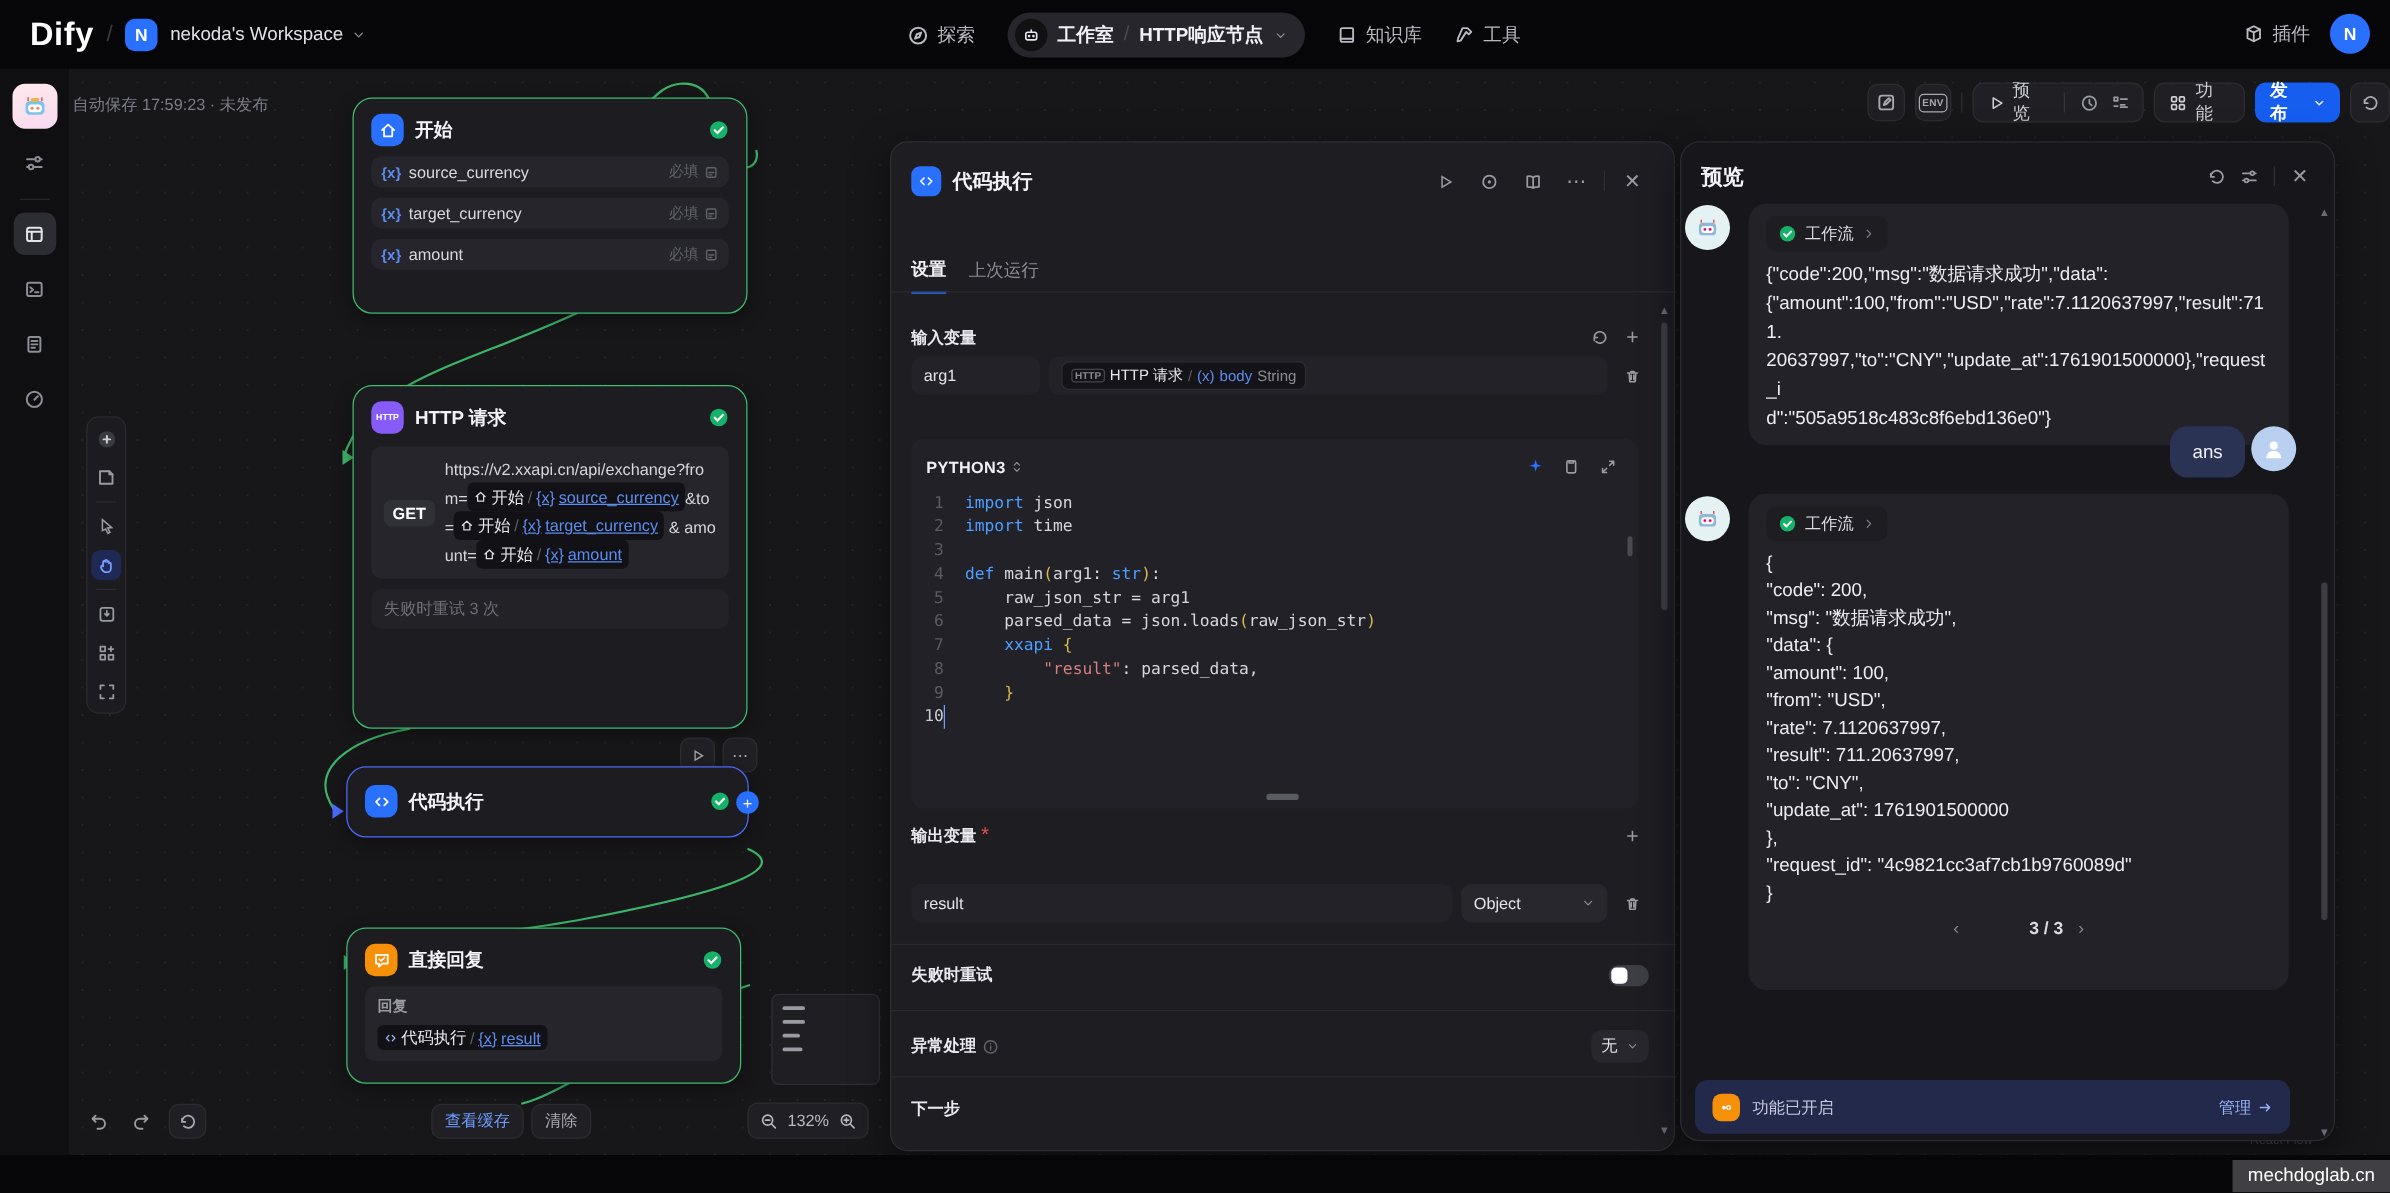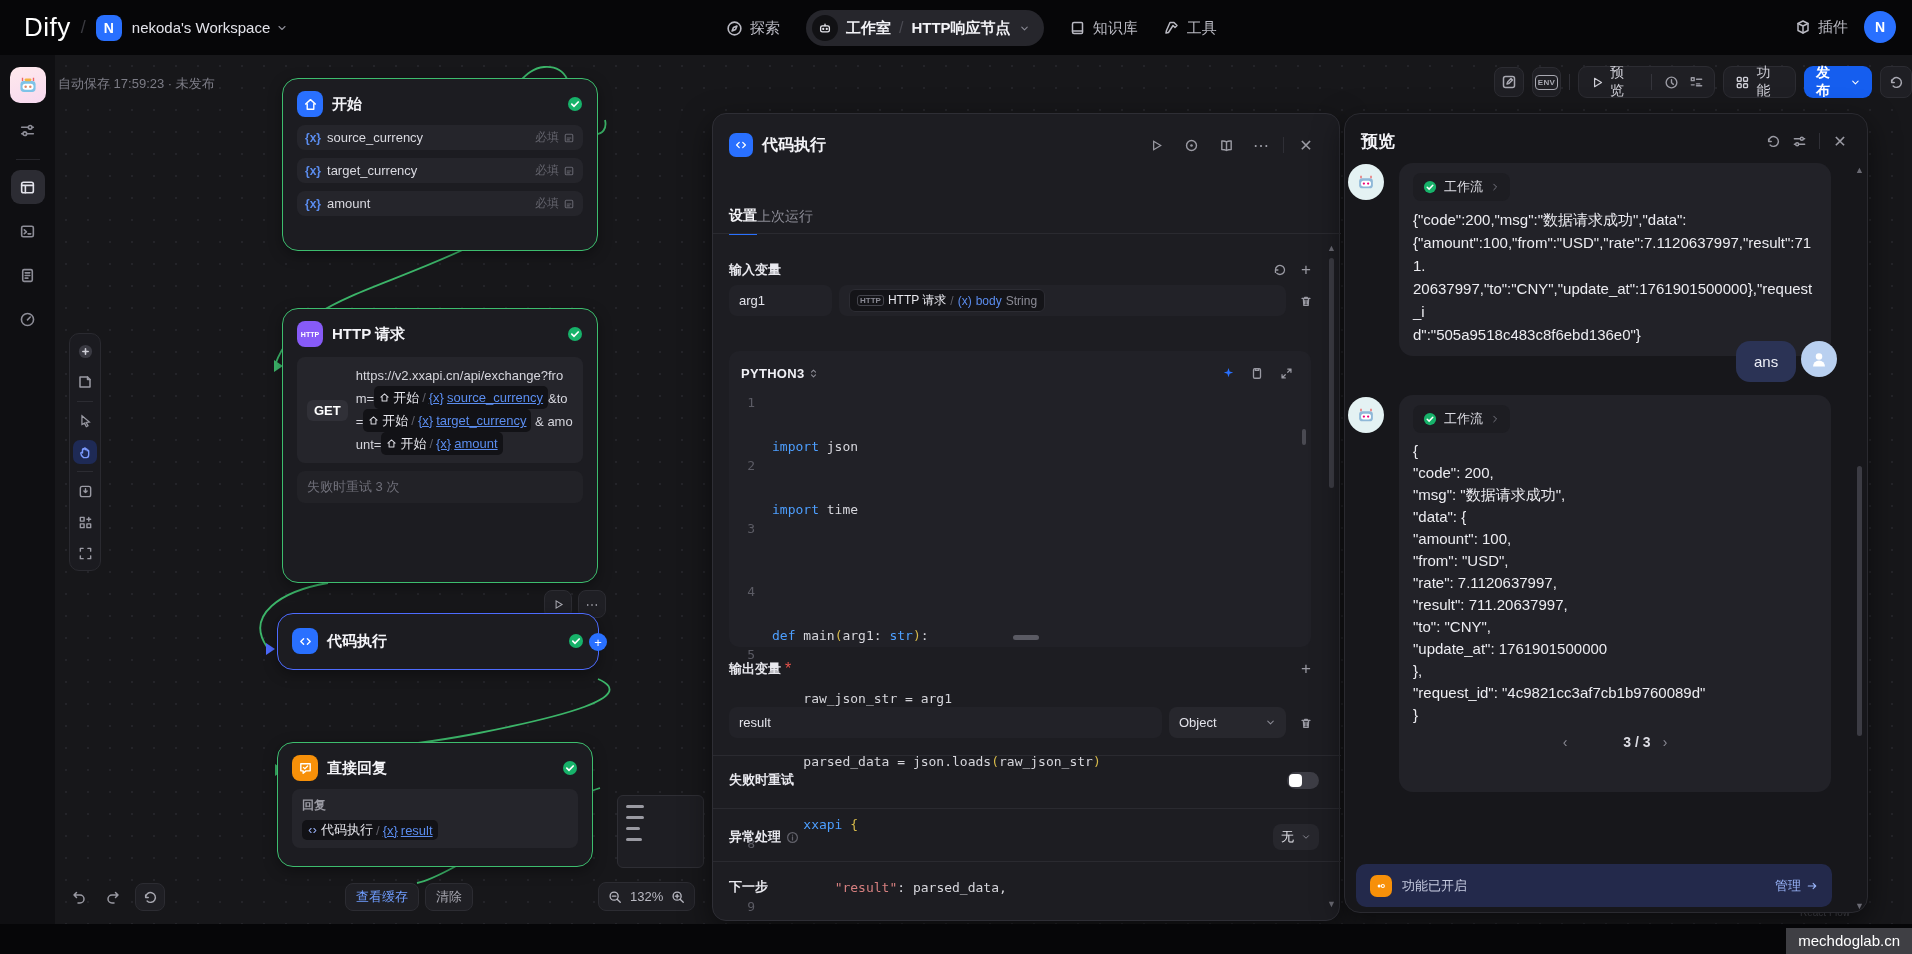--- a/index.html
+++ b/index.html
@@ -6,21 +6,21 @@
   html,body { background:#060608; }
   body { font-family:"Liberation Sans", sans-serif; color:#e8e8ee; }
   #app { position:relative; width:1912px; height:954px; overflow:hidden; background:#060608; }
   .abs { position:absolute; }
   .row { display:flex; align-items:center; }
   svg { display:block; }
   .ic { stroke:currentColor; fill:none; stroke-width:1.5; stroke-linecap:round; stroke-linejoin:round; }
 
   
   #topbar { left:0; top:0; width:1912px; height:55px; background:#060608; display:flex; align-items:center; }
-  .logo { font-size:26px; font-weight:normal; color:#fff; margin-left:24px; letter-spacing:.5px; }
+  .logo { font-size:26px; font-weight:bold; color:#fff; margin-left:24px; letter-spacing:.5px; }
   .slash { color:#3a3a40; font-size:18px; margin:0 10px; }
   .wsbadge { width:26px; height:26px; border-radius:8px; background:#2970ff; color:#fff; font-weight:bold; font-size:14px; display:flex; align-items:center; justify-content:center; }
   .wsname { color:#e3e3ea; font-size:15px; margin:0 6px 0 10px; }
   .navitem { color:#b9b9c2; font-size:15px; display:flex; align-items:center; gap:7px; cursor:default; }
   .navpill { background:#26262c; border-radius:18px; height:36px; display:flex; align-items:center; padding:0 14px 0 6px; gap:8px; }
   .navpill .bot { width:26px; height:26px; border-radius:50%; background:#111114; display:flex; align-items:center; justify-content:center; color:#e8e8ee; }
   .navpill b { color:#f2f2f6; font-size:15px; }
   .avatar { width:32px; height:32px; border-radius:50%; background:#2970ff; color:#fff; font-weight:bold; font-size:14px; display:flex; align-items:center; justify-content:center; }
 
   
@@ -86,21 +86,21 @@
   .toggle { width:32px; height:17px; border-radius:9px; background:#3d3d45; position:relative; }
   .toggle .knob { position:absolute; left:2px; top:2px; width:13px; height:13px; border-radius:4px; background:#fff; }
   .select { background:#27272d; border-radius:8px; height:31px; display:flex; align-items:center; justify-content:space-between; padding:0 10px; font-size:13px; color:#e3e3ea; }
 
   
   #codebox { position:absolute; left:16px; top:237px; width:582px; height:296px; background:#212127; border-radius:10px; }
   .codehd { display:flex; align-items:center; padding:9px 12px 5px 12px; gap:3px; }
   .codehd b { font-size:13px; color:#f0f0f5; letter-spacing:.3px; }
   .cl { display:flex; font-family:"DejaVu Sans Mono", monospace; font-size:13px; line-height:19px; }
   .ln { width:26px; text-align:right; color:#5b5b64; flex:0 0 auto; }
-  .cc { padding-left:17px; white-space:pre; color:#d6d6dc;margin-top:44px; }
+  .cc { padding-left:17px; white-space:pre; color:#d6d6dc; }
   .cl.cur .ln { color:#c9c9d2; }
   .cl.cur .cc { border-left:1.5px solid #6f9dff; }
   .tk { color:#4d9fff; } .ts { color:#d67f7f; } .tp { color:#d7ba4a; }
   .handle { position:absolute; left:50%; transform:translateX(-50%); width:26px; height:5px; border-radius:3px; background:#5a5a63; }
 
   .sbar { position:absolute; width:8px; color:#6a6a73; }
   .sbar .thumb { position:absolute; left:2px; width:5px; border-radius:3px; background:#3c3c44; }
 
   
   #pv { left:1344px; top:113px; width:524px; height:800px; background:#17171b; border:1px solid #2a2a30; border-radius:16px; box-shadow:0 10px 30px rgba(0,0,0,.5); }
@@ -565,21 +565,21 @@
       <span class="phbtn">
           <svg class="ic" width="15" height="15" viewBox="0 0 16 16">
             <path d="M8 4.2C6.8 3.3 5 3 3 3.2v9c2 0 3.8.3 5 1.1 1.2-.8 3-1.1 5-1.1v-9c-2-.2-3.8.1-5 1zM8 4.2v9.1"></path>
           </svg>
         </span>
       <span class="phbtn">⋯</span>
       <span style="width:1px; height:16px; background:#2f2f36;"></span>
       <span class="phbtn">✕</span>
     </div>
 
-    <div class="cfg-in row" style="top:93px; ">
+    <div class="cfg-in row" style="top:93px; gap:18px;">
       <span class="tab on">设置</span>
       <span class="tab">上次运行</span>
     </div>
     <div class="hr" style="top:119px;"></div>
 
     <div class="cfg-in row" style="top:143px;">
       <span class="sechd" style="flex:1;">输入变量</span>
       <span class="phbtn">
           <svg class="ic" width="14" height="14" viewBox="0 0 16 16">
             <path d="M13.2 8a5.2 5.2 0 1 1-1.6-3.7M13.2 8V5.2M13.2 8h-2.8" transform="rotate(180 8 8)"></path>

